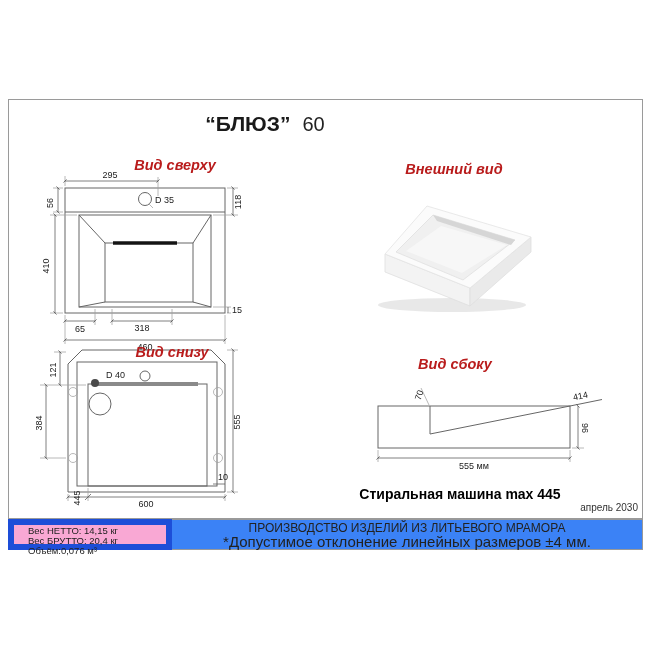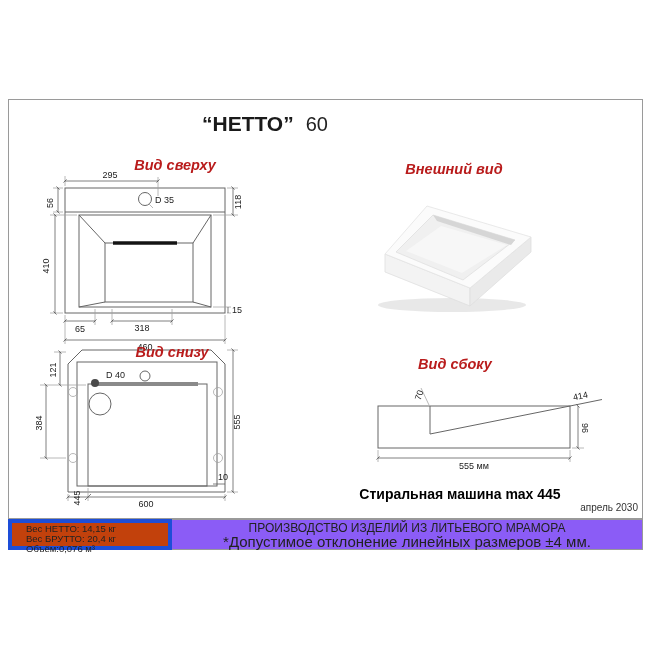--- a/index.html
+++ b/index.html
@@ -9,24 +9,24 @@
          border:1.5px solid #9a9a9a;box-sizing:border-box;background:#fff;}
   .title{position:absolute;left:115px;top:112px;width:300px;text-align:center;
          font-size:21px;font-weight:bold;color:#1a1a1a;white-space:nowrap;}
   .title .num{margin-left:12px;font-weight:normal;font-size:20px;color:#222;}
   .view-label{position:absolute;width:150px;text-align:center;font-size:14.5px;
               font-weight:bold;font-style:italic;color:#b91c1c;}
   .washer-note{position:absolute;left:335px;top:486px;width:250px;text-align:center;
                font-size:14px;font-weight:bold;color:#000000;}
   .date{position:absolute;right:12px;top:502px;font-size:10px;color:#333;}
   .footer{position:absolute;left:8px;top:519px;width:635px;height:31px;display:flex;}
-  .footer-left{width:164px;box-sizing:border-box;border:4px solid #1d4ed8;background:#c2410c;
+  .footer-left{width:164px;box-sizing:border-box;border:6px solid #1d4ed8;background:#f9a8d4;
                font-size:9.5px;line-height:10px;color:#222;padding:1px 0 0 14px;}
   .footer-right{flex:1;box-sizing:border-box;border:1px solid #999;border-left:none;
-                background:#8b5cf6;text-align:center;color:#222;padding-top:1px;}
+                background:#3b82f6;text-align:center;color:#222;padding-top:1px;}
   .footer-right .l1{font-size:12px;line-height:14px;}
   .footer-right .l2{font-size:15px;line-height:13px;}
   svg{position:absolute;left:0;top:0;}
   .ln{stroke:#666;stroke-width:1;fill:none;}
   .thin{stroke:#a0a0a0;stroke-width:0.75;fill:none;}
   .dim{stroke:#555;stroke-width:0.75;fill:none;}
   .dimtxt{font-size:9px;fill:#222;font-family:"Liberation Sans",sans-serif;}
 </style>
 </head>
 <body>
@@ -155,21 +155,21 @@
       <polygon points="385,254 470,288 470,306 385,272" fill="#f3f3f3" stroke="#dedede" stroke-width="0.8"></polygon>
       <polygon points="470,288 531,237 531,252 470,306" fill="#eaeaea" stroke="#dedede" stroke-width="0.8"></polygon>
       <polygon points="427,206 531,237 470,288 385,254" fill="#fbfbfb" stroke="#e3e3e3" stroke-width="0.8"></polygon>
       <polygon points="433,215 515,240 463,280 396,252" fill="#f0f0f0" stroke="#e0e0e0" stroke-width="0.8"></polygon>
       <polygon points="433,215 515,240 511,245 437,221" fill="#d6d6d6"></polygon>
       <polygon points="441,226 507,245 462,273 406,251" fill="#f7f7f7"></polygon>
     </g>
   </svg>
 
   <div class="title">
-    <span>“НЕТТО”</span><span class="num">60</span>
+    <span>“БЛЮЗ”</span><span class="num">60</span>
   </div>
 
   <div class="view-label" style="left:100px;top:157px;">Вид сверху</div>
   <div class="view-label" style="left:379px;top:161px;">Внешний вид</div>
   <div class="view-label" style="left:97px;top:344px;">Вид снизу</div>
   <div class="view-label" style="left:380px;top:356px;">Вид сбоку</div>
 
   <div class="washer-note">Стиральная машина max 445</div>
   <div class="date">апрель 2030</div>
 

